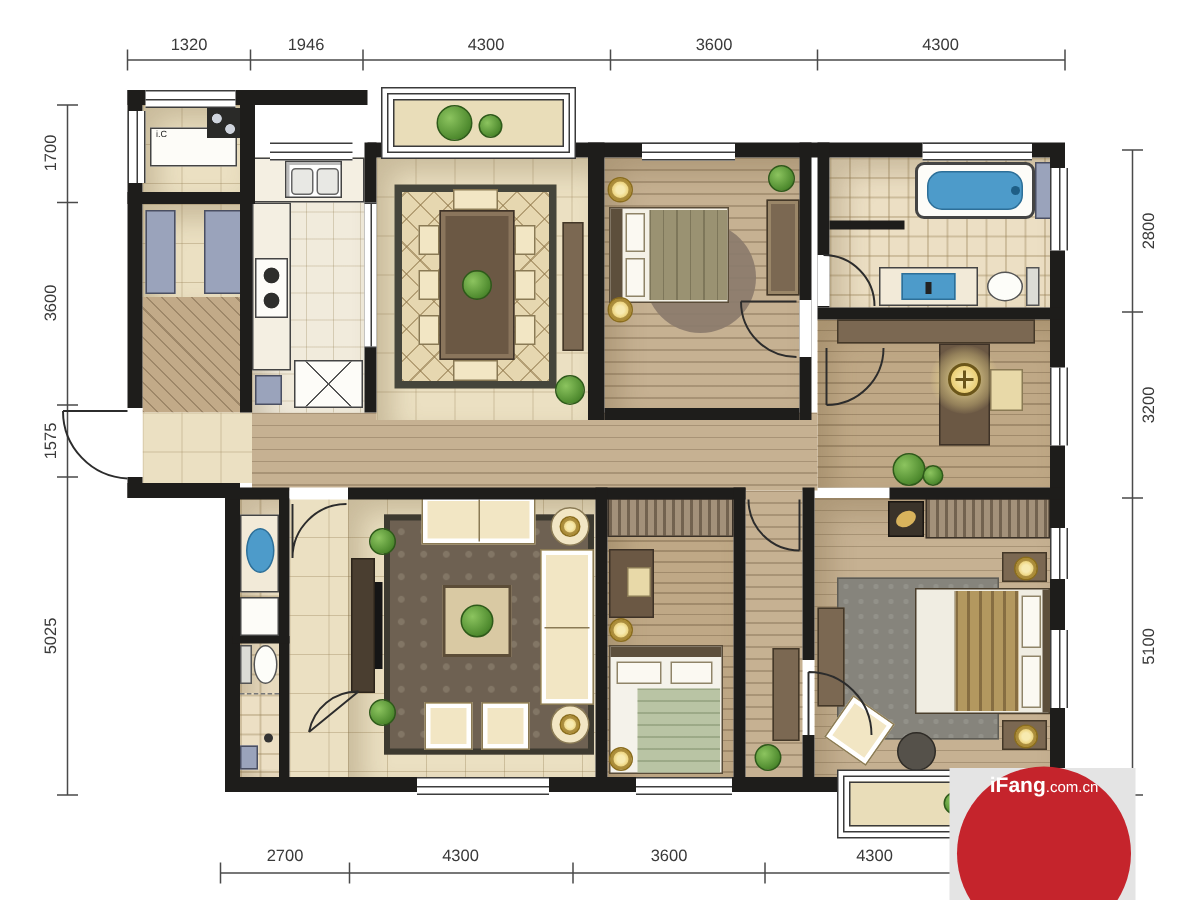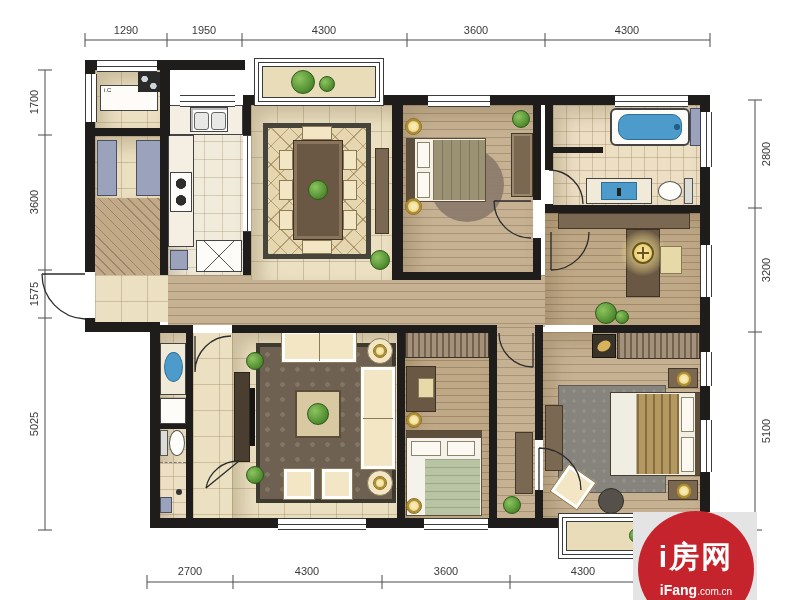--- a/index.html
+++ b/index.html
@@ -333,36 +333,35 @@
       <path d="M 499 333 A 34 34 0 0 0 533 367 M 533 367 L 533 333"></path>
 
       <path d="M 195 336 L 195 372 M 195 372 A 36 36 0 0 1 231 336"></path>
 
       <path d="M 206 488 A 33 33 0 0 1 239 461 M 206 488 L 239 461"></path>
 
       <path d="M 539 448 A 42 42 0 0 1 581 490 M 539 490 L 539 448"></path>
     </g>
   </svg>
 
-  <span class="abs dim" style="left:126px;top:30px;">1290</span>
-  <span class="abs dim" style="left:204px;top:30px;">1950</span>
+  <span class="abs dim" style="left:126px;top:30px;">1320</span>
+  <span class="abs dim" style="left:204px;top:30px;">1946</span>
   <span class="abs dim" style="left:324px;top:30px;">4300</span>
   <span class="abs dim" style="left:476px;top:30px;">3600</span>
   <span class="abs dim" style="left:627px;top:30px;">4300</span>
   <span class="abs dim dimv" style="left:34px;top:102px;">1700</span>
   <span class="abs dim dimv" style="left:34px;top:202px;">3600</span>
   <span class="abs dim dimv" style="left:34px;top:294px;">1575</span>
   <span class="abs dim dimv" style="left:34px;top:424px;">5025</span>
   <span class="abs dim dimv" style="left:766px;top:154px;">2800</span>
   <span class="abs dim dimv" style="left:766px;top:270px;">3200</span>
   <span class="abs dim dimv" style="left:766px;top:431px;">5100</span>
   <span class="abs dim" style="left:190px;top:571px;">2700</span>
   <span class="abs dim" style="left:307px;top:571px;">4300</span>
   <span class="abs dim" style="left:446px;top:571px;">3600</span>
   <span class="abs dim" style="left:583px;top:571px;">4300</span>
 
   <div class="abs wm" style="left:633px;top:512px;width:124px;height:88px;z-index:40;"></div>
   <div class="abs wm-circle" style="left:638px;top:511px;width:116px;height:116px;z-index:41;">
-    <div class="wm-brand">i房网</div>
     <div class="wm-domain"><span>iFang</span><span class="suffix">.com.cn</span></div>
   </div>
 
 </div>
 
 </body></html>

